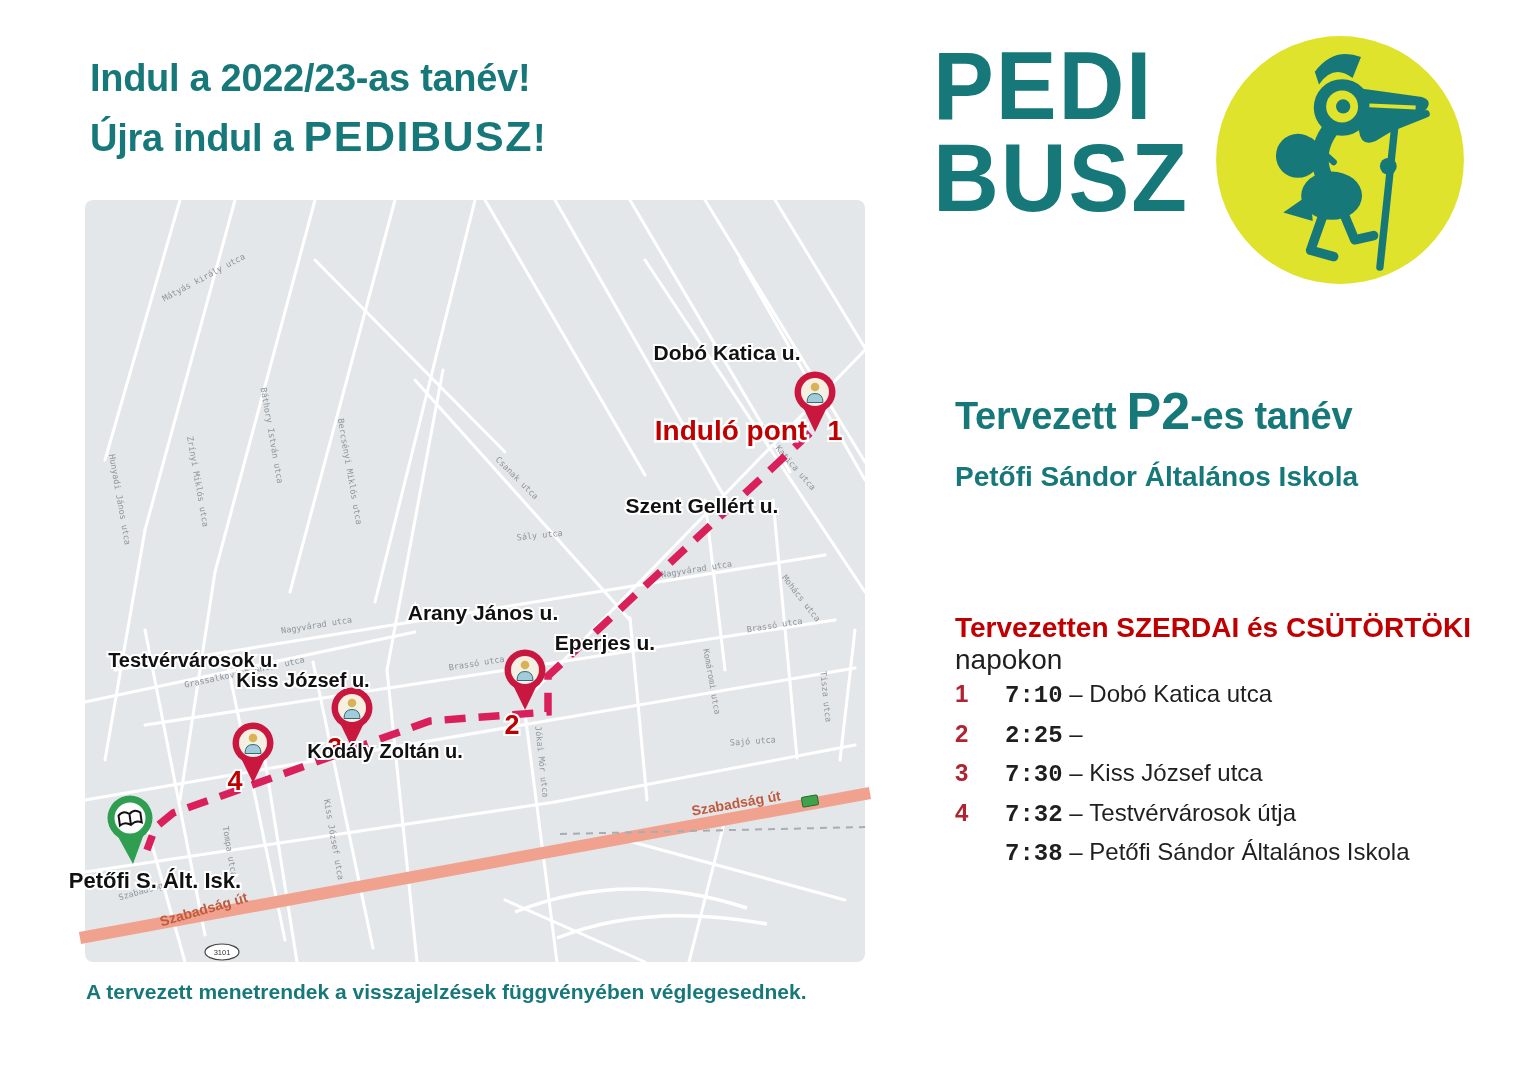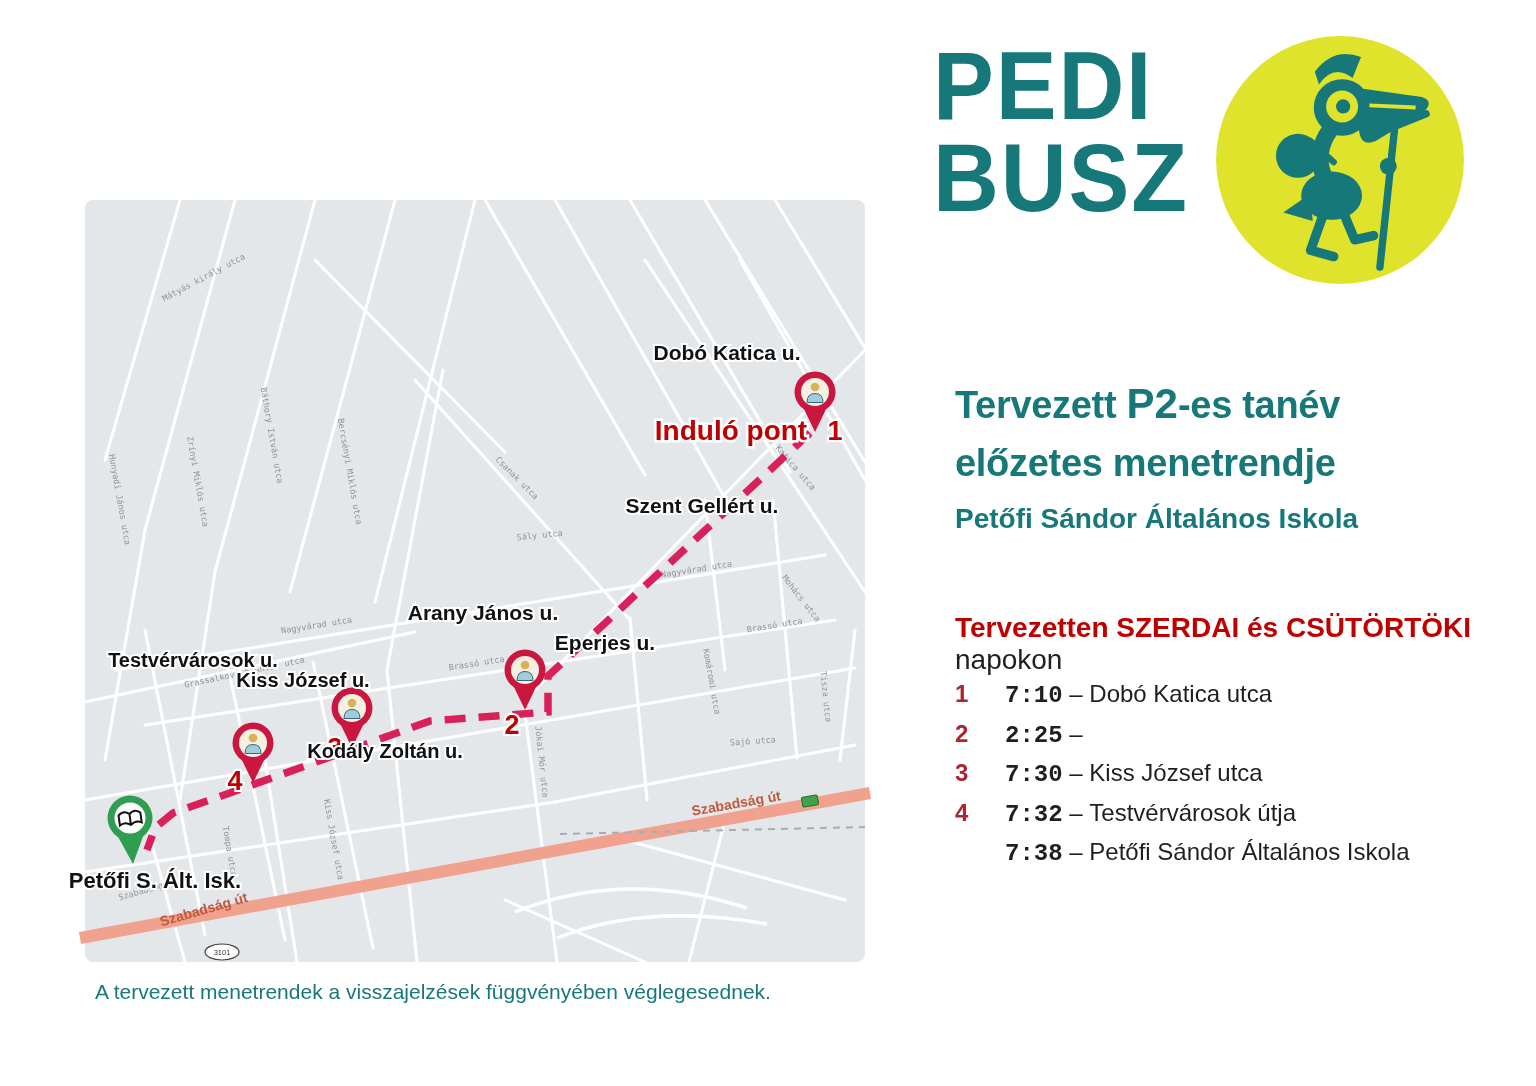--- a/index.html
+++ b/index.html
@@ -15,46 +15,48 @@
   
   .headline{left:90px; top:52px; color:var(--teal); font-weight:bold;
     font-size:38px; letter-spacing:-0.3px; line-height:1.42;}
   .headline .brand{font-weight:900; font-size:43px; letter-spacing:1.5px;}
 
   
   .map-wrap{left:85px; top:200px; width:780px; height:762px; border-radius:8px; overflow:visible;}
   .map-wrap svg{overflow:visible;}
 
   
-  .caption{left:95px; top:980px; color:var(--teal); font-weight:normal; font-size:21px;}
+  .caption{left:86px; top:980px; color:var(--teal); font-weight:bold; font-size:21px;}
 
   
   .logo-words{left:933px; top:40px; color:var(--teal); font-weight:900;
     font-size:97px; line-height:0.95; letter-spacing:2px; transform:scaleX(0.94);
     transform-origin:left top;}
   .mascot{left:1214px; top:34px; width:252px; height:252px;}
 
   .title-block{left:955px; top:372px; color:var(--teal); line-height:1.5;}
   .title-line{font-size:38px; font-weight:bold; letter-spacing:-0.3px;}
-  .title-line .p2{font-size:42px; font-weight:900; letter-spacing:0px;}
+  .title-line .p2{font-size:52px; font-weight:900; letter-spacing:0px;}
   .subtitle{font-size:28px; font-weight:bold; margin-top:6px;}
 
   .note{left:955px; top:612px; font-size:28px; color:var(--black);}
   .note b{color:var(--red); font-weight:bold;}
 
   .schedule{left:955px; top:680px; font-size:24px; color:var(--black);}
   .sched-row{display:flex; align-items:baseline; margin-bottom:15.5px; height:24px;}
   .sched-num{width:50px; color:var(--numred); font-weight:bold;}
   .sched-time{font-weight:bold;font-family:Liberation Mono, monospace;}
   .sched-sep{white-space:pre;}
 </style>
 </head>
 <body>
 
 <div class="abs headline">
+  <div>Indul a 2022/23-as tanév!</div>
+  <div><span>Újra indul a </span><span class="brand">PEDIBUSZ</span><span>!</span></div>
 </div>
 
 <div class="abs map-wrap">
   <svg id="map-svg" width="780" height="762" viewBox="0 0 780 762">
       <rect x="0" y="0" width="780" height="762" rx="8" fill="#e4e7e9"></rect>
       <line x1="95" y1="0" x2="20" y2="260" stroke="#ffffff" stroke-width="3" stroke-linecap="round"></line>
       <line x1="150" y1="0" x2="60" y2="330" stroke="#ffffff" stroke-width="3" stroke-linecap="round"></line>
       <line x1="230" y1="0" x2="130" y2="372" stroke="#ffffff" stroke-width="3" stroke-linecap="round"></line>
       <line x1="310" y1="0" x2="205" y2="392" stroke="#ffffff" stroke-width="3" stroke-linecap="round"></line>
       <line x1="390" y1="0" x2="290" y2="402" stroke="#ffffff" stroke-width="3" stroke-linecap="round"></line>
@@ -202,21 +204,20 @@
       <path d="M 62 86 L 67 98 M 67 98 L 76 96" stroke-width="4.5"></path>
       <path d="M 86 45 L 79 111" stroke-width="3.5"></path>
       <path d="M 81 46 L 101 38" stroke-width="3.5"></path>
     </g>
     <circle cx="83" cy="63" r="4" fill="#17787a"></circle>
   </svg>
 </div>
 
 <div class="abs title-block">
   <div class="title-line"><span>Tervezett </span><span class="p2">P2</span><span>-es tanév</span></div>
-  <div class="title-line">előzetes menetrendje</div>
   <div class="subtitle">Petőfi Sándor Általános Iskola</div>
 </div>
 
 <div class="abs note"><b>Tervezetten SZERDAI és CSÜTÖRTÖKI</b><span> napokon</span></div>
 
 <div class="abs schedule">
     <div class="sched-row">
       <span class="sched-num">1</span>
       <span class="sched-time">7:10</span>
       <span class="sched-sep"> – </span>

